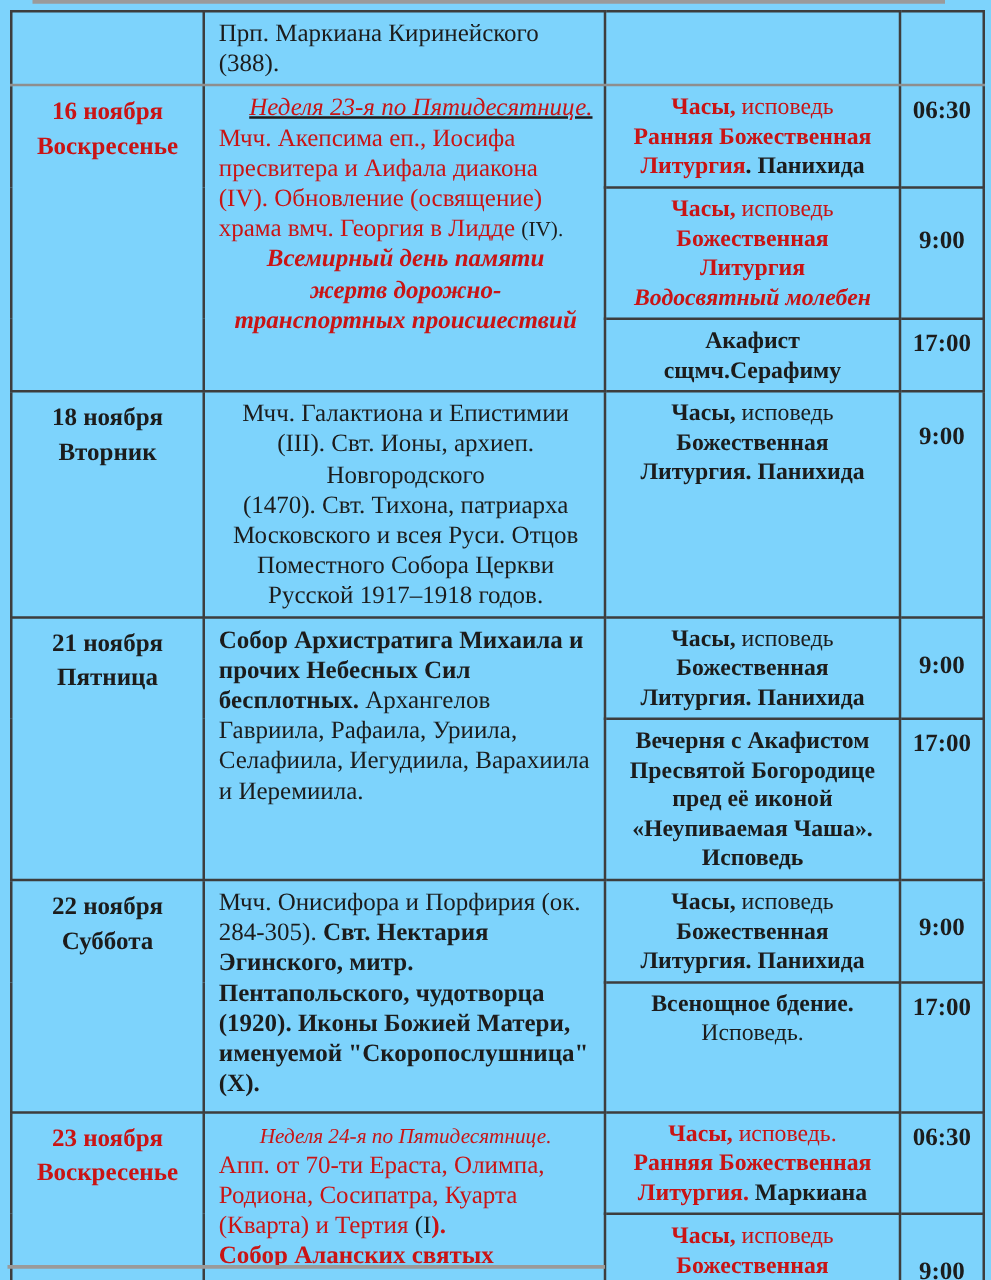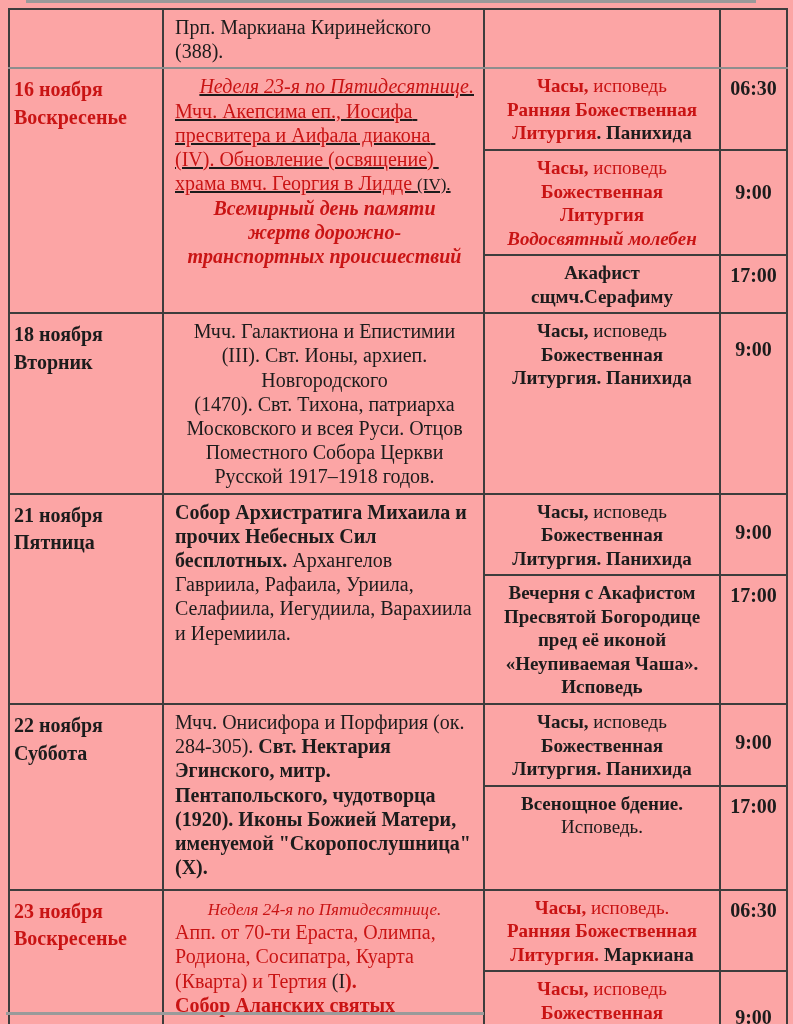--- a/index.html
+++ b/index.html
@@ -1,33 +1,33 @@
 <!DOCTYPE html>
 <html><head>
 <meta charset="utf-8">
 <style>
   html,body{margin:0;padding:0;background:#ffffff;}
   .page{
-    position:relative;width:793px;height:1024px;overflow:hidden;background:#fca5a5;
+    position:relative;width:793px;height:1024px;overflow:hidden;background:#7dd3fc;
     font-family:"Liberation Serif","DejaVu Serif",serif;color:var(--ink,#1c1c1c);
   }
   .artifact{position:absolute;background:var(--artifact,#9a9a9a);}
   .artifact.top{left:26px;top:0;width:730px;height:3px;}
   .artifact.bottom{left:6px;top:1012px;width:478px;height:3px;}
   table.sched{
     position:absolute;left:8px;top:8px;width:778px;
     border-collapse:collapse;table-layout:fixed;
   }
   td{
     border:2px solid var(--border,#3d3d3d);
     vertical-align:top;overflow:hidden;
   }
   tr.partial td{border-bottom-color:#8e8e8e;}
   td.date{
-    text-align:left;font-weight:bold;font-size:20px;line-height:1.38;
+    text-align:center;font-weight:bold;font-size:20px;line-height:1.38;
     padding:7px 4px 4px 4px;
   }
   td.desc{font-size:20px;line-height:1.21;padding:5px 9px 4px 11px;}
   td.svc{font-size:19px;line-height:1.24;text-align:center;padding:5px 7px 4px 7px;}
   td.time{font-weight:bold;font-size:20px;text-align:center;padding:4px 1px;line-height:1.1;}
   .blk{white-space:pre-wrap;}
   span.seg{white-space:pre-wrap;}
   span.b{font-weight:bold;}
   span.i{font-style:italic;}
   span.r{color:var(--red,#c91414);}
@@ -55,21 +55,21 @@
           <td class="svc"></td>
           <td class="time" style="padding-top: 0px;"><span></span></td>
         </tr>
         <tr style="height: 75px;">
           <td class="date red" rowspan="3">
             <div>16 ноября</div>
             <div>Воскресенье</div>
           </td>
           <td class="desc" rowspan="3">
             <div class="blk" style="text-align: right; text-decoration: underline;"><span class="seg i r">Неделя 23-я по Пятидесятнице.</span></div>
-            <div class="blk" style="text-align: left; text-decoration: underline;"><span class="seg r">Мчч. Акепсима еп., Иосифа пресвитера и Аифала диакона (IV). Обновление (освящение) храма вмч. Георгия в Лидде </span><span class="seg sm">(IV).</span></div>
+            <div class="blk" style="text-align: left;"><span class="seg r">Мчч. Акепсима еп., Иосифа пресвитера и Аифала диакона (IV). Обновление (освящение) храма вмч. Георгия в Лидде </span><span class="seg sm">(IV).</span></div>
             <div class="blk" style="text-align: center;"><span class="seg b i r">Всемирный день памяти
 жертв дорожно-
 транспортных происшествий</span></div>
           </td>
           <td class="svc"><span class="seg b r">Часы,</span><span class="seg r"> исповедь</span><span class="seg">
 </span><span class="seg b r">Ранняя Божественная Литургия</span><span class="seg b">. Панихида</span></td>
           <td class="time" style="padding-top: 8px;"><span>06:30</span></td>
         </tr>
         <tr style="height: 104px;">
           <td class="svc"><span class="seg b r">Часы,</span><span class="seg r"> исповедь</span><span class="seg">

